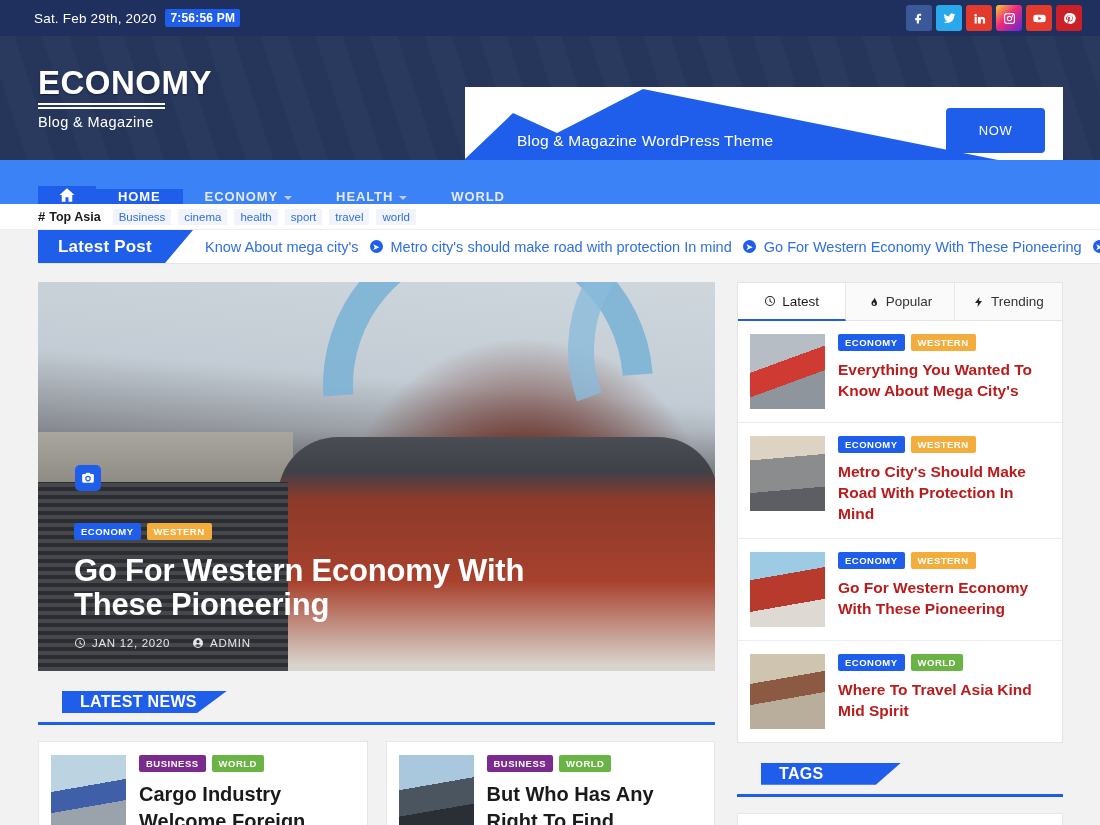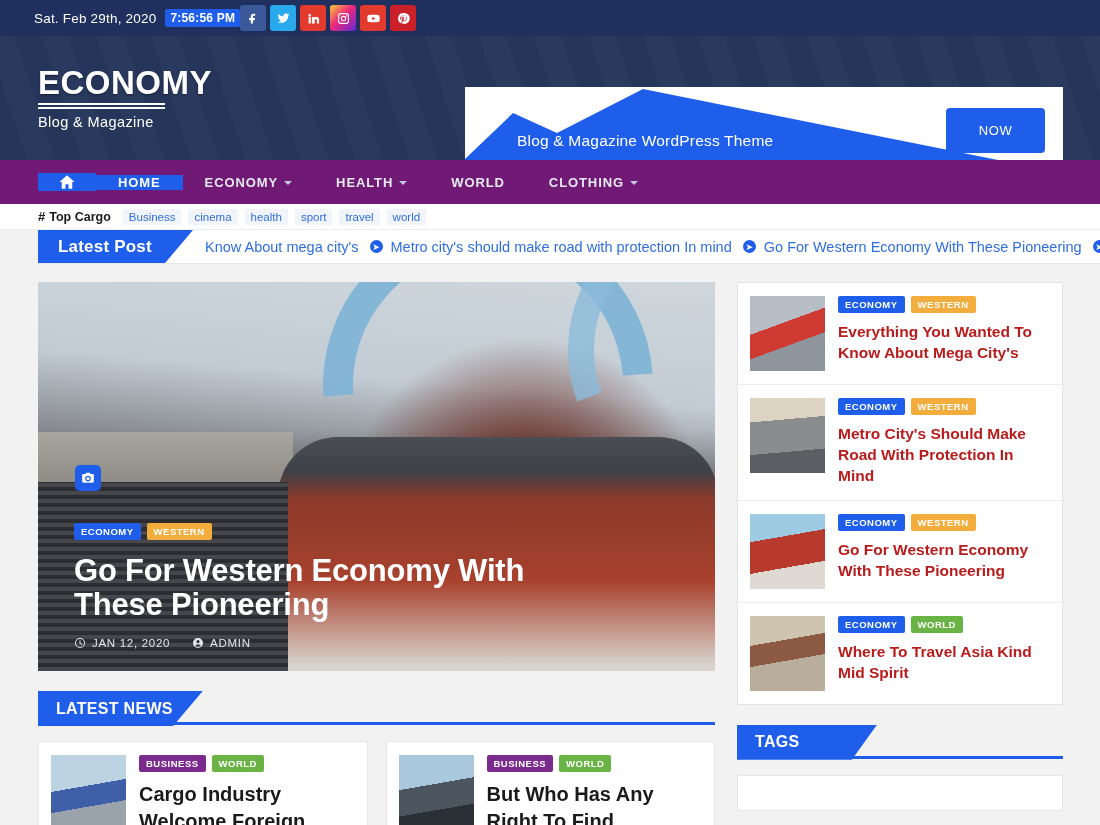--- a/index.html
+++ b/index.html
@@ -8,21 +8,21 @@
     width: 1100px; height: 825px;
     overflow: hidden;
     background: #f2f2f2;
     font-family: "Liberation Sans", sans-serif;
     -webkit-font-smoothing: antialiased;
   }
 
   
   .topbar {
     height: 36px; background: #1f2f5e;
-    display: flex; align-items: center; justify-content: flex-start;
+    display: flex; align-items: center; justify-content: space-between;
     padding: 0 18px 0 34px;
   }
   .topbar-date {
     color: #ffffff; font-size: 13.5px; letter-spacing: .2px;
     display: flex; align-items: center; gap: 9px;
   }
   .topbar-time {
     background: #1f5eea; color: #fff; font-size: 12px; font-weight: bold;
     padding: 2px 5px; border-radius: 2px; letter-spacing: .2px;
   }
@@ -71,21 +71,21 @@
   }
   .promo-btn {
     position: absolute; right: 18px; top: 21px; z-index: 4;
     width: 99px; height: 45px; background: #1f5eea; border: none;
     border-radius: 4px; color: #fff; font-size: 13px; letter-spacing: .6px;
     cursor: pointer; font-family: inherit;
   }
 
   
   .navbar {
-    height: 44px; background: #701a75; display: flex; align-items: center;
+    height: 44px; background: #3b82f6; display: flex; align-items: flex-end;
     padding-left: 38px;
   }
   .nav-home-icon {
     width: 58px; background: #1f5eea;
     display: flex; align-items: center; justify-content: center; cursor: pointer;
   }
   .nav-home-icon svg { width: 18px; height: 18px; fill: #fff; }
   .nav-item {
     display: flex; align-items: center; gap: 6px;
     padding: 0 22px; color: #e6e9f2; font-size: 13px; font-weight: bold;
@@ -239,24 +239,24 @@
     font-size: 15.5px; font-weight: bold; color: #b91c1c; line-height: 1.35;
     cursor: pointer;
   }
 
   
   .sec-head {
     position: relative; height: 34px; margin-top: 20px;
     border-bottom: 3px solid #1f5eea; background: transparent;
   }
   .sec-label {
-    display: inline-flex; align-items: center; height: 35px;
+    display: inline-flex; align-items: center; height: 22px;
     background: #1f5eea; color: #fff; font-size: 16px; font-weight: bold;
     padding: 0 30px 0 18px; clip-path: polygon(0 0, 100% 0, 82% 100%, 0 100%);
-    min-width: 140px; letter-spacing: .3px;
+    min-width: 140px; letter-spacing: .3px; margin-left: 24px;
   }
 
   
   .news-grid { display: flex; gap: 18px; margin-top: 16px; }
   .news-card {
     flex: 1; background: #fff; border: 1px solid #e6e6e6;
     display: flex; gap: 13px; padding: 13px 12px;
   }
   .news-thumb { width: 75px; height: 75px; flex: none; }
   .news-title {
@@ -340,30 +340,26 @@
     <span>ECONOMY</span>
     <span class="caret"></span>
   </div>
   <div class="nav-item">
     <span>HEALTH</span>
     <span class="caret"></span>
   </div>
   <div class="nav-item">
     <span>WORLD</span>
   </div>
-  <div class="nav-item">
-    <span>CLOTHING</span>
-    <span class="caret"></span>
-  </div>
 </div>
 
 <div class="tagsbar">
   <div class="tagsbar-title">
     <span class="hash">#</span>
-    <span>Top Cargo</span>
+    <span>Top Asia</span>
   </div>
   <a>Business</a>
   <a>cinema</a>
   <a>health</a>
   <a>sport</a>
   <a>travel</a>
   <a>world</a>
 </div>
 
 <div class="ticker">
@@ -453,20 +449,40 @@
           </div>
           <div class="news-title">But Who Has Any Right To Find</div>
         </div>
       </div>
     </div>
   </div>
 
   <div class="col-side">
 
     <div class="tabs-card">
+      <div class="tabs-head">
+        <div class="tab active">
+          <svg viewBox="0 0 24 24">
+              <path d="M12 2a10 10 0 1 0 0 20 10 10 0 0 0 0-20zm0 2a8 8 0 1 1 0 16 8 8 0 0 1 0-16zm-1 3v6l5 3 1-1.7-4-2.3V7z"></path>
+            </svg>
+          <span>Latest</span>
+        </div>
+        <div class="tab">
+          <svg viewBox="0 0 24 24">
+              <path d="M13 2c.5 3-1.3 4.8-2.8 6.3C8.5 10 7 11.6 7 14.5A5.5 5.5 0 0 0 12.5 20 5.5 5.5 0 0 0 18 14.5c0-4.5-3.4-5.8-5-12.5zm-.5 16a2.5 2.5 0 0 1-2.5-2.5c0-1.4.9-2.2 1.7-3 .6.9 1.5 1.4 2.3 2.6a2.5 2.5 0 0 1-1.5 2.9z"></path>
+            </svg>
+          <span>Popular</span>
+        </div>
+        <div class="tab">
+          <svg viewBox="0 0 24 24">
+              <path d="M13 2 4 14h6l-1 8 9-12h-6z"></path>
+            </svg>
+          <span>Trending</span>
+        </div>
+      </div>
 
       <div class="side-post">
         <div class="side-thumb thumb-bus"></div>
         <div class="side-body">
           <div class="badges">
             <span class="badge b-economy">ECONOMY</span>
             <span class="badge b-western">WESTERN</span>
           </div>
           <div class="side-title">Everything You Wanted To Know About Mega City's</div>
         </div>

